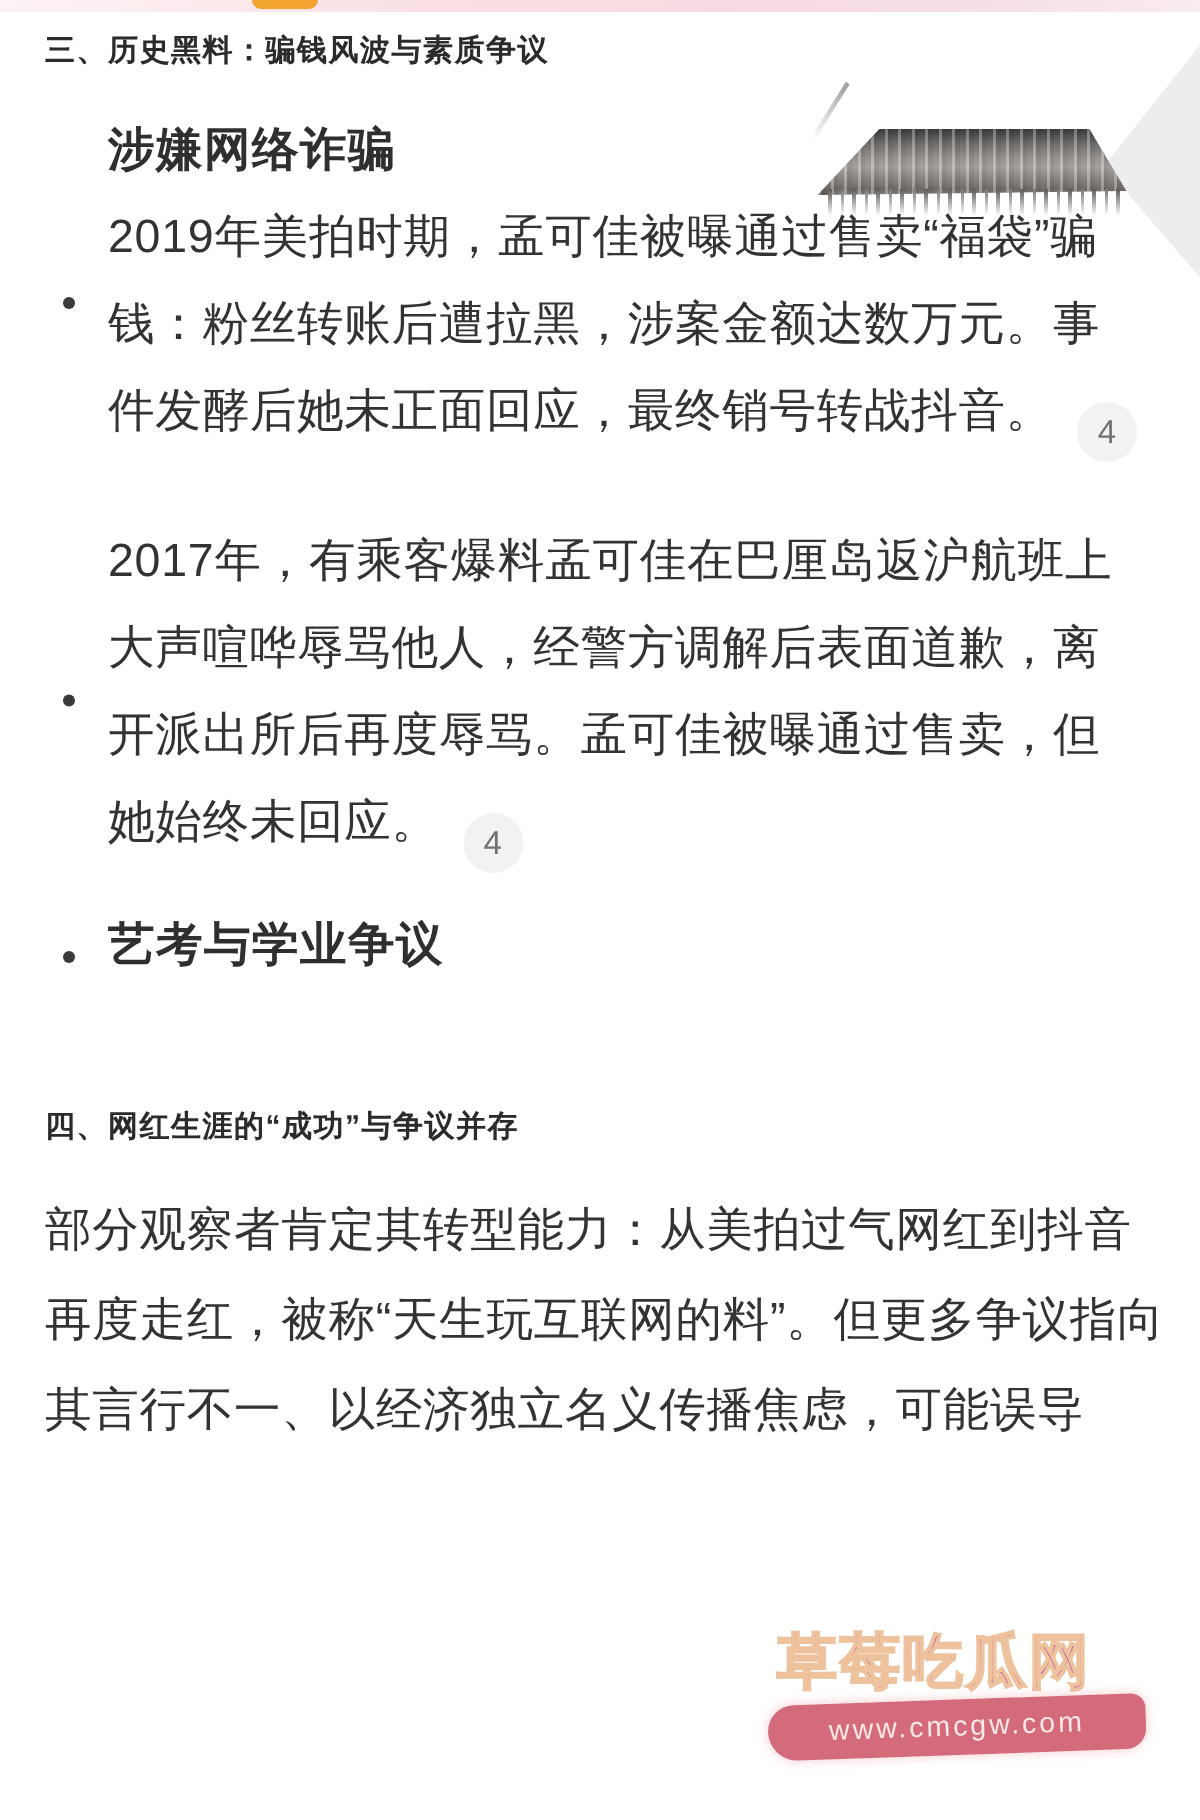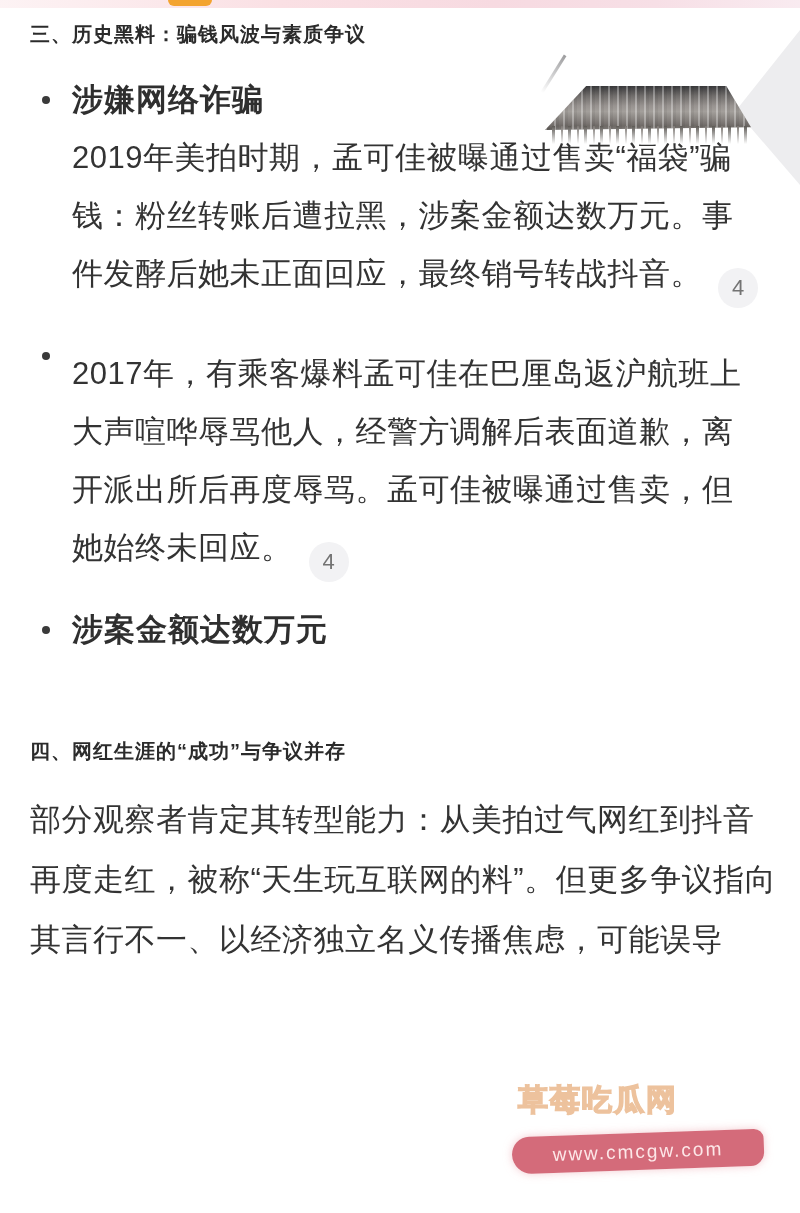--- a/index.html
+++ b/index.html
@@ -58,21 +58,21 @@
   }
 
   
   .content { position: relative; z-index: 1; padding: 13px 30px 0 30px; }
 
   .h3 {
     font-size: 20px; font-weight: 700; line-height: 42px;
     letter-spacing: 1px; color: #2b2b2b;
   }
   .list { margin-top: 25px; }
-  .item { display: flex; margin-bottom: 28px; }
+  .item { display: flex; margin-bottom: 28px; align-items: center; }
   .dot {
     flex: 0 0 8px; width: 8px; height: 8px; border-radius: 50%;
     background: #3a3a3a; margin: 16px 0 0 12px;
   }
   .item-body { margin-left: 22px; }
   .item-title {
     font-size: 31px; font-weight: 600; line-height: 40px;
     letter-spacing: 1px; color: #2f2f2f;
   }
   .item-text {
@@ -90,22 +90,22 @@
   .section-2 { margin-top: 80px; }
   .closing {
     margin-top: 18px; width: 748px;
     font-size: 31px; font-weight: 400; line-height: 60px;
     letter-spacing: 0.5px; color: #333333;
   }
 
   
   .wm-name {
     position: absolute; left: 518px; top: 1080px; z-index: 6;
-    font-size: 30px; font-weight: 700; letter-spacing: 2px;
-    color: #15803d;
+    font-size: 40px; font-weight: 700; letter-spacing: 2px;
+    color: #a21caf;
     -webkit-text-stroke: 1.5px #edc09a;
     text-shadow: 0 0 2px #ffffff, 0 0 1px #ffffff;
     opacity: 0.96;
     white-space: nowrap;
   }
   .wm-ribbon {
     position: absolute; left: 512px; top: 1133px; z-index: 6;
     width: 252px; height: 37px;
     background: rgba(206,86,104,0.88);
     border-radius: 18px 10px 14px 20px;
@@ -145,21 +145,21 @@
     <div class="item">
       <span class="dot"></span>
       <div class="item-body">
         <div class="item-text"><span>2017年，有乘客爆料孟可佳在巴厘岛返沪航班上大声喧哗辱骂他人，经警方调解后表面道歉，离开派出所后再度辱骂。孟可佳被曝通过售卖，但她始终未回应。</span><span class="cite">4</span></div>
       </div>
     </div>
 
     <div class="item">
       <span class="dot"></span>
       <div class="item-body">
-        <div class="item-title">涉案金额达数万元</div>
+        <div class="item-title">艺考与学业争议</div>
       </div>
     </div>
 
   </div>
 
   <div class="h3 section-2">四、网红生涯的“成功”与争议并存</div>
 
   <div class="closing">部分观察者肯定其转型能力：从美拍过气网红到抖音再度走红，被称“天生玩互联网的料”。但更多争议指向其言行不一、以经济独立名义传播焦虑，可能误导</div>
 
 </div>

